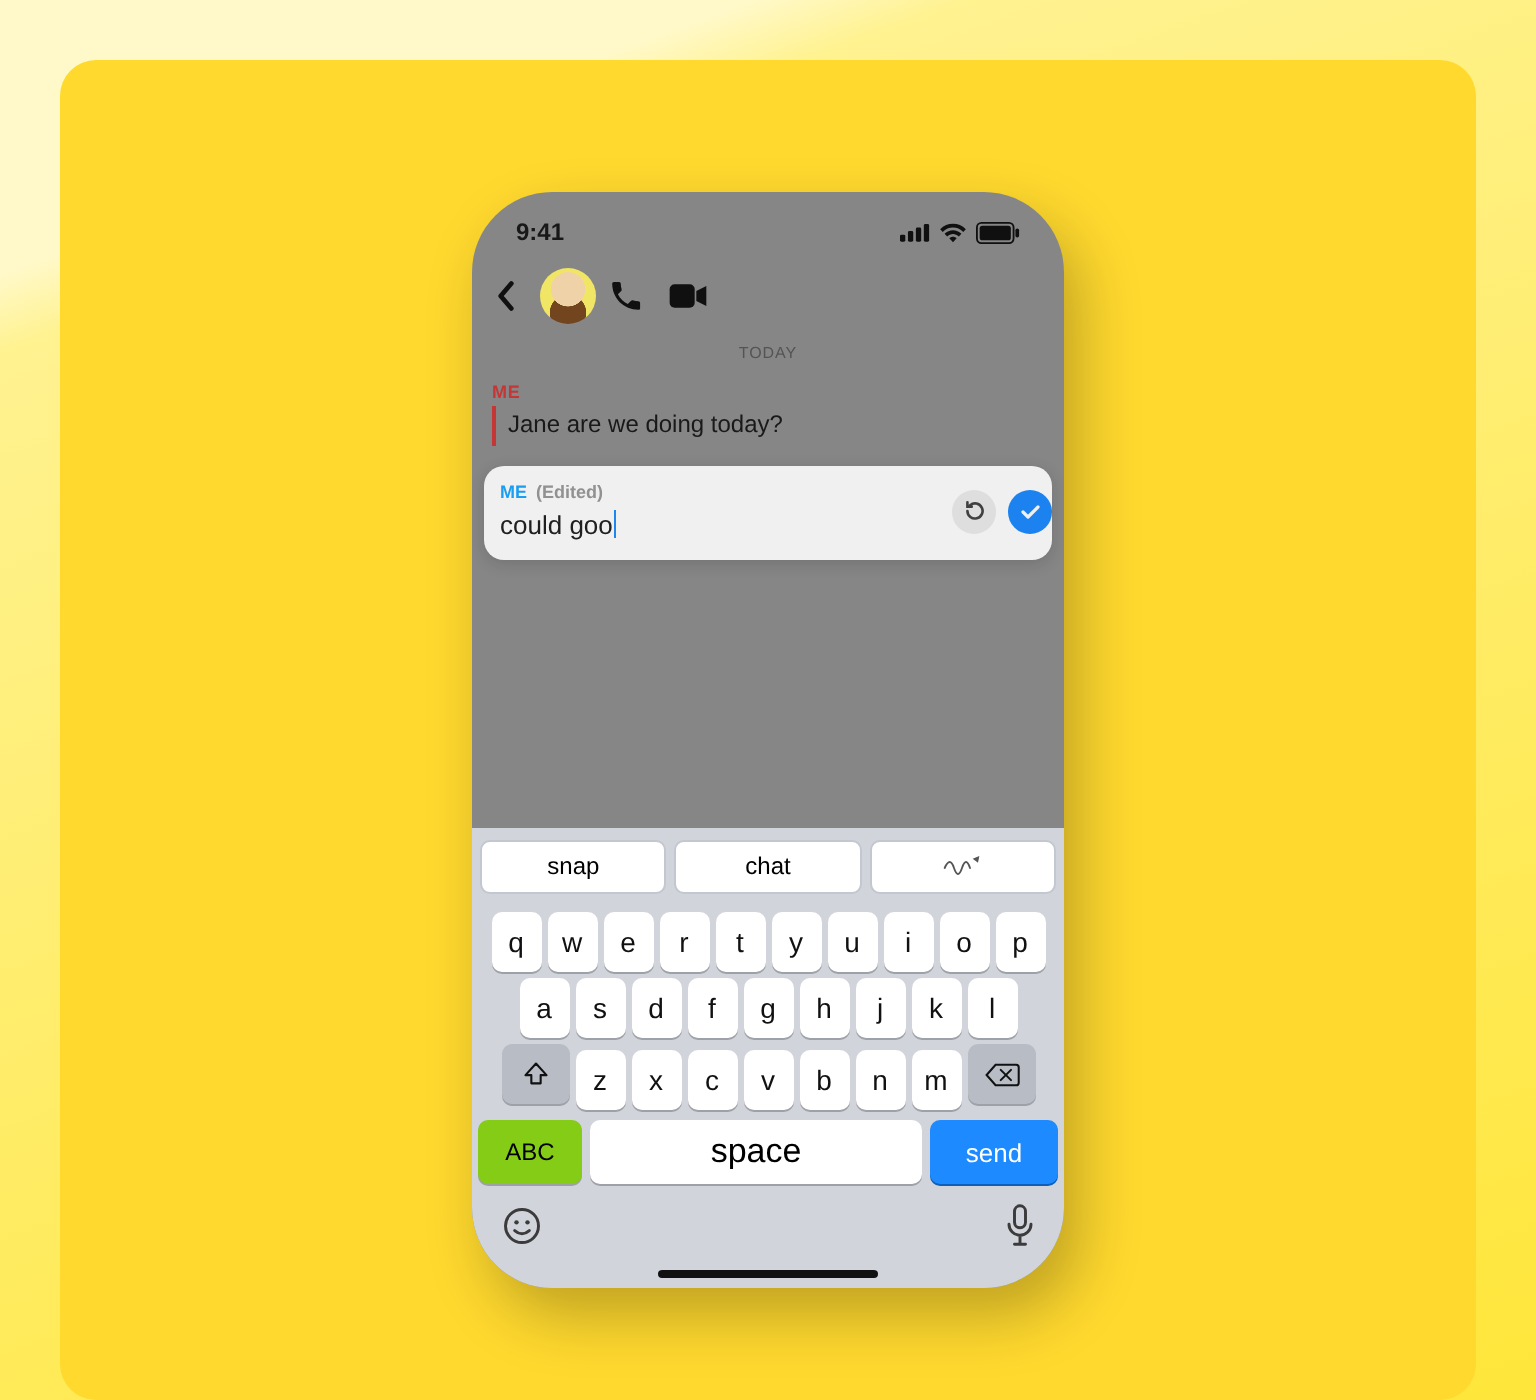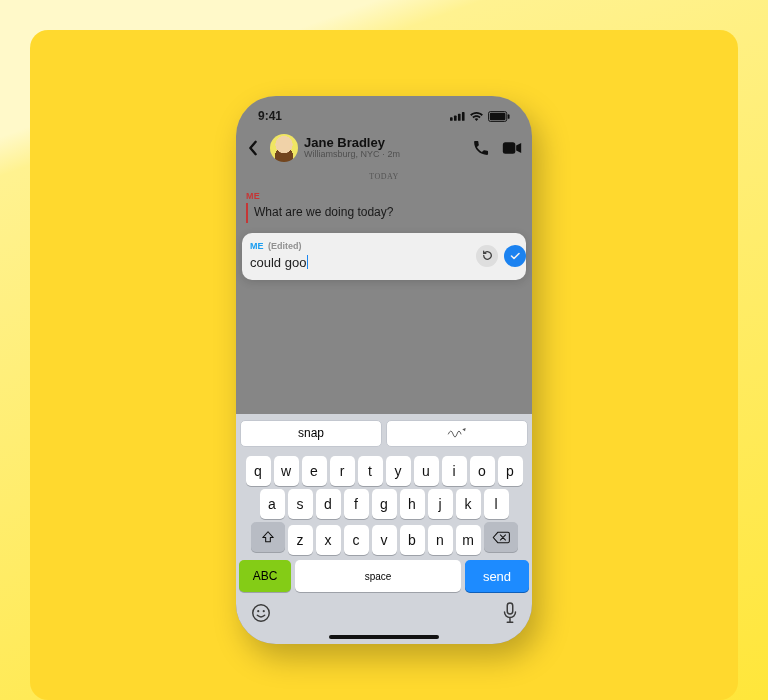--- a/index.html
+++ b/index.html
@@ -51,21 +51,21 @@
     background: radial-gradient(circle at 50% 38%, #ffe0b3 0 38%, transparent 39%),
                 radial-gradient(circle at 50% 80%, #7a4a20 0 34%, transparent 35%),
                 #fff46b;
   }
   .name-block { flex: 1; line-height: 1.05; }
   .contact-name { font-size: 13px; font-weight: 800; color:#111; }
   .contact-sub { font-size: 9px; color:#555; }
   .hdr-actions { display:flex; gap:12px; align-items:center; }
   .hdr-actions svg { display:block; }
 
-  .date-chip { text-align:center; font-size: 8px; letter-spacing: .06em; color:#5a5a5a; margin-top:2px;font-family:Liberation Serif, serif; }
+  .date-chip { text-align:center; font-size: 8px; letter-spacing: .06em; color:#5a5a5a; margin-top:2px; }
 
   .messages { padding: 4px 10px 0 10px; }
   .msg-tag { font-size: 9px; font-weight:700; letter-spacing:.04em; margin-top:6px; }
   .msg-tag.me { color:#d23a3a; }
   .msg-tag.them { color:#2f9de0; }
   .msg-body {
     font-size: 12px; color:#1a1a1a; padding: 2px 0 2px 6px;
     border-left: 2px solid currentColor; margin-top:2px; line-height:1.3;
   }
   .msg-me  { color:#d23a3a; }
@@ -108,21 +108,21 @@
   .key {
     background:#fff; border-radius:5px; box-shadow:0 1px 0 #9da1a8;
     width:25px; height:30px; display:flex; align-items:center; justify-content:center;
     font-size:14px; color:#111;
   }
   .row2 { padding:0 13px; }
   .key-wide { width:34px; background:#b8bcc4; }
   .key-wide svg { display:block; }
   .bottomrow { display:flex; gap:4px; margin-top:5px; }
   .key-abc { background:#84cc16; border-radius:5px; height:32px; width:52px; display:flex; align-items:center; justify-content:center; font-size:12px; box-shadow:0 1px 0 #9da1a8; }
-  .key-space { flex:1; background:#fff; border-radius:5px; height:32px; display:flex; align-items:center; justify-content:center; font-size:10px; box-shadow:0 1px 0 #9da1a8; }
+  .key-space { flex:1; background:#fff; border-radius:5px; height:32px; display:flex; align-items:center; justify-content:center; font-size:17px; box-shadow:0 1px 0 #9da1a8; }
   .key-send { background:#1d8bff; color:#fff; border-radius:5px; height:32px; width:64px; display:flex; align-items:center; justify-content:center; font-size:13px; box-shadow:0 1px 0 #0f5fb8; }
 
   .util {
     background:#d1d4da; display:flex; align-items:center; justify-content:space-between;
     padding:4px 14px 2px 14px; height:32px;
   }
   .home-ind { height:14px; display:flex; align-items:center; justify-content:center; background:#d1d4da; }
   .home-ind .bar { width:110px; height:4px; background:#111; border-radius:3px; }
 </style>
 </head>
@@ -153,45 +153,41 @@
       </div>
     </div>
 
     <div class="chat-header">
       <div class="back">
         <svg width="14" height="16" viewBox="0 0 12 18">
             <path d="M9 2 L3 9 L9 16" fill="none" stroke="#111" stroke-width="2.6" stroke-linecap="round" stroke-linejoin="round"></path>
           </svg>
       </div>
       <div class="bitmoji"></div>
-      <div class="name-block">
-        <div class="contact-name">Jane Bradley</div>
-        <div class="contact-sub">Williamsburg, NYC · 2m</div>
-      </div>
       <div class="hdr-actions">
         <span>
           <svg width="18" height="18" viewBox="0 0 24 24">
               <path fill="#111" d="M6.6 10.8c1.4 2.8 3.8 5.2 6.6 6.6l2.2-2.2c.3-.3.7-.4 1.1-.3 1.2.4 2.5.6 3.8.6.6 0 1.1.5 1.1 1.1v3.5c0 .6-.5 1.1-1.1 1.1C10.5 21.2 2.8 13.5 2.8 3.7c0-.6.5-1.1 1.1-1.1h3.5c.6 0 1.1.5 1.1 1.1 0 1.3.2 2.6.6 3.8.1.4 0 .8-.3 1.1l-2.2 2.2z"></path>
             </svg>
         </span>
         <span>
           <svg width="20" height="14" viewBox="0 0 24 16">
               <rect x="1" y="1" width="15" height="14" rx="3" fill="#111"></rect>
               <path d="M17 5 L23 2 V14 L17 11 Z" fill="#111"></path>
             </svg>
         </span>
       </div>
     </div>
 
     <div class="date-chip">TODAY</div>
 
     <div class="messages">
       <div class="msg-tag me">ME</div>
       <div class="msg-body msg-me">
-        <span class="msg-text">What are we doing today?</span>
+        <span class="msg-text">Jane are we doing today?</span>
       </div>
 
     </div>
 
     <div class="edit-card">
       <div class="ec-main">
         <div class="ec-label">
           <span class="who">ME</span>
           <span class="edited">(Edited)</span>
         </div>
@@ -212,20 +208,21 @@
             </svg>
         </div>
       </div>
     </div>
 
     <div class="dim-overlay"></div>
 
     <div class="kb-wrap">
       <div class="suggest">
         <div class="sg">snap</div>
+        <div class="sg">chat</div>
         <div class="sg">
           <svg width="20" height="12" viewBox="0 0 30 14">
               <path d="M2 10 q4 -9 7 0 q3 9 6 0 q3 -9 6 0" fill="none" stroke="#555" stroke-width="1.4" stroke-linecap="round"></path>
               <path d="M23 3 l5 -2 l-1 5 z" fill="#555"></path>
             </svg>
         </div>
       </div>
 
       <div class="keyboard">
         <div class="krow" id="row1">

